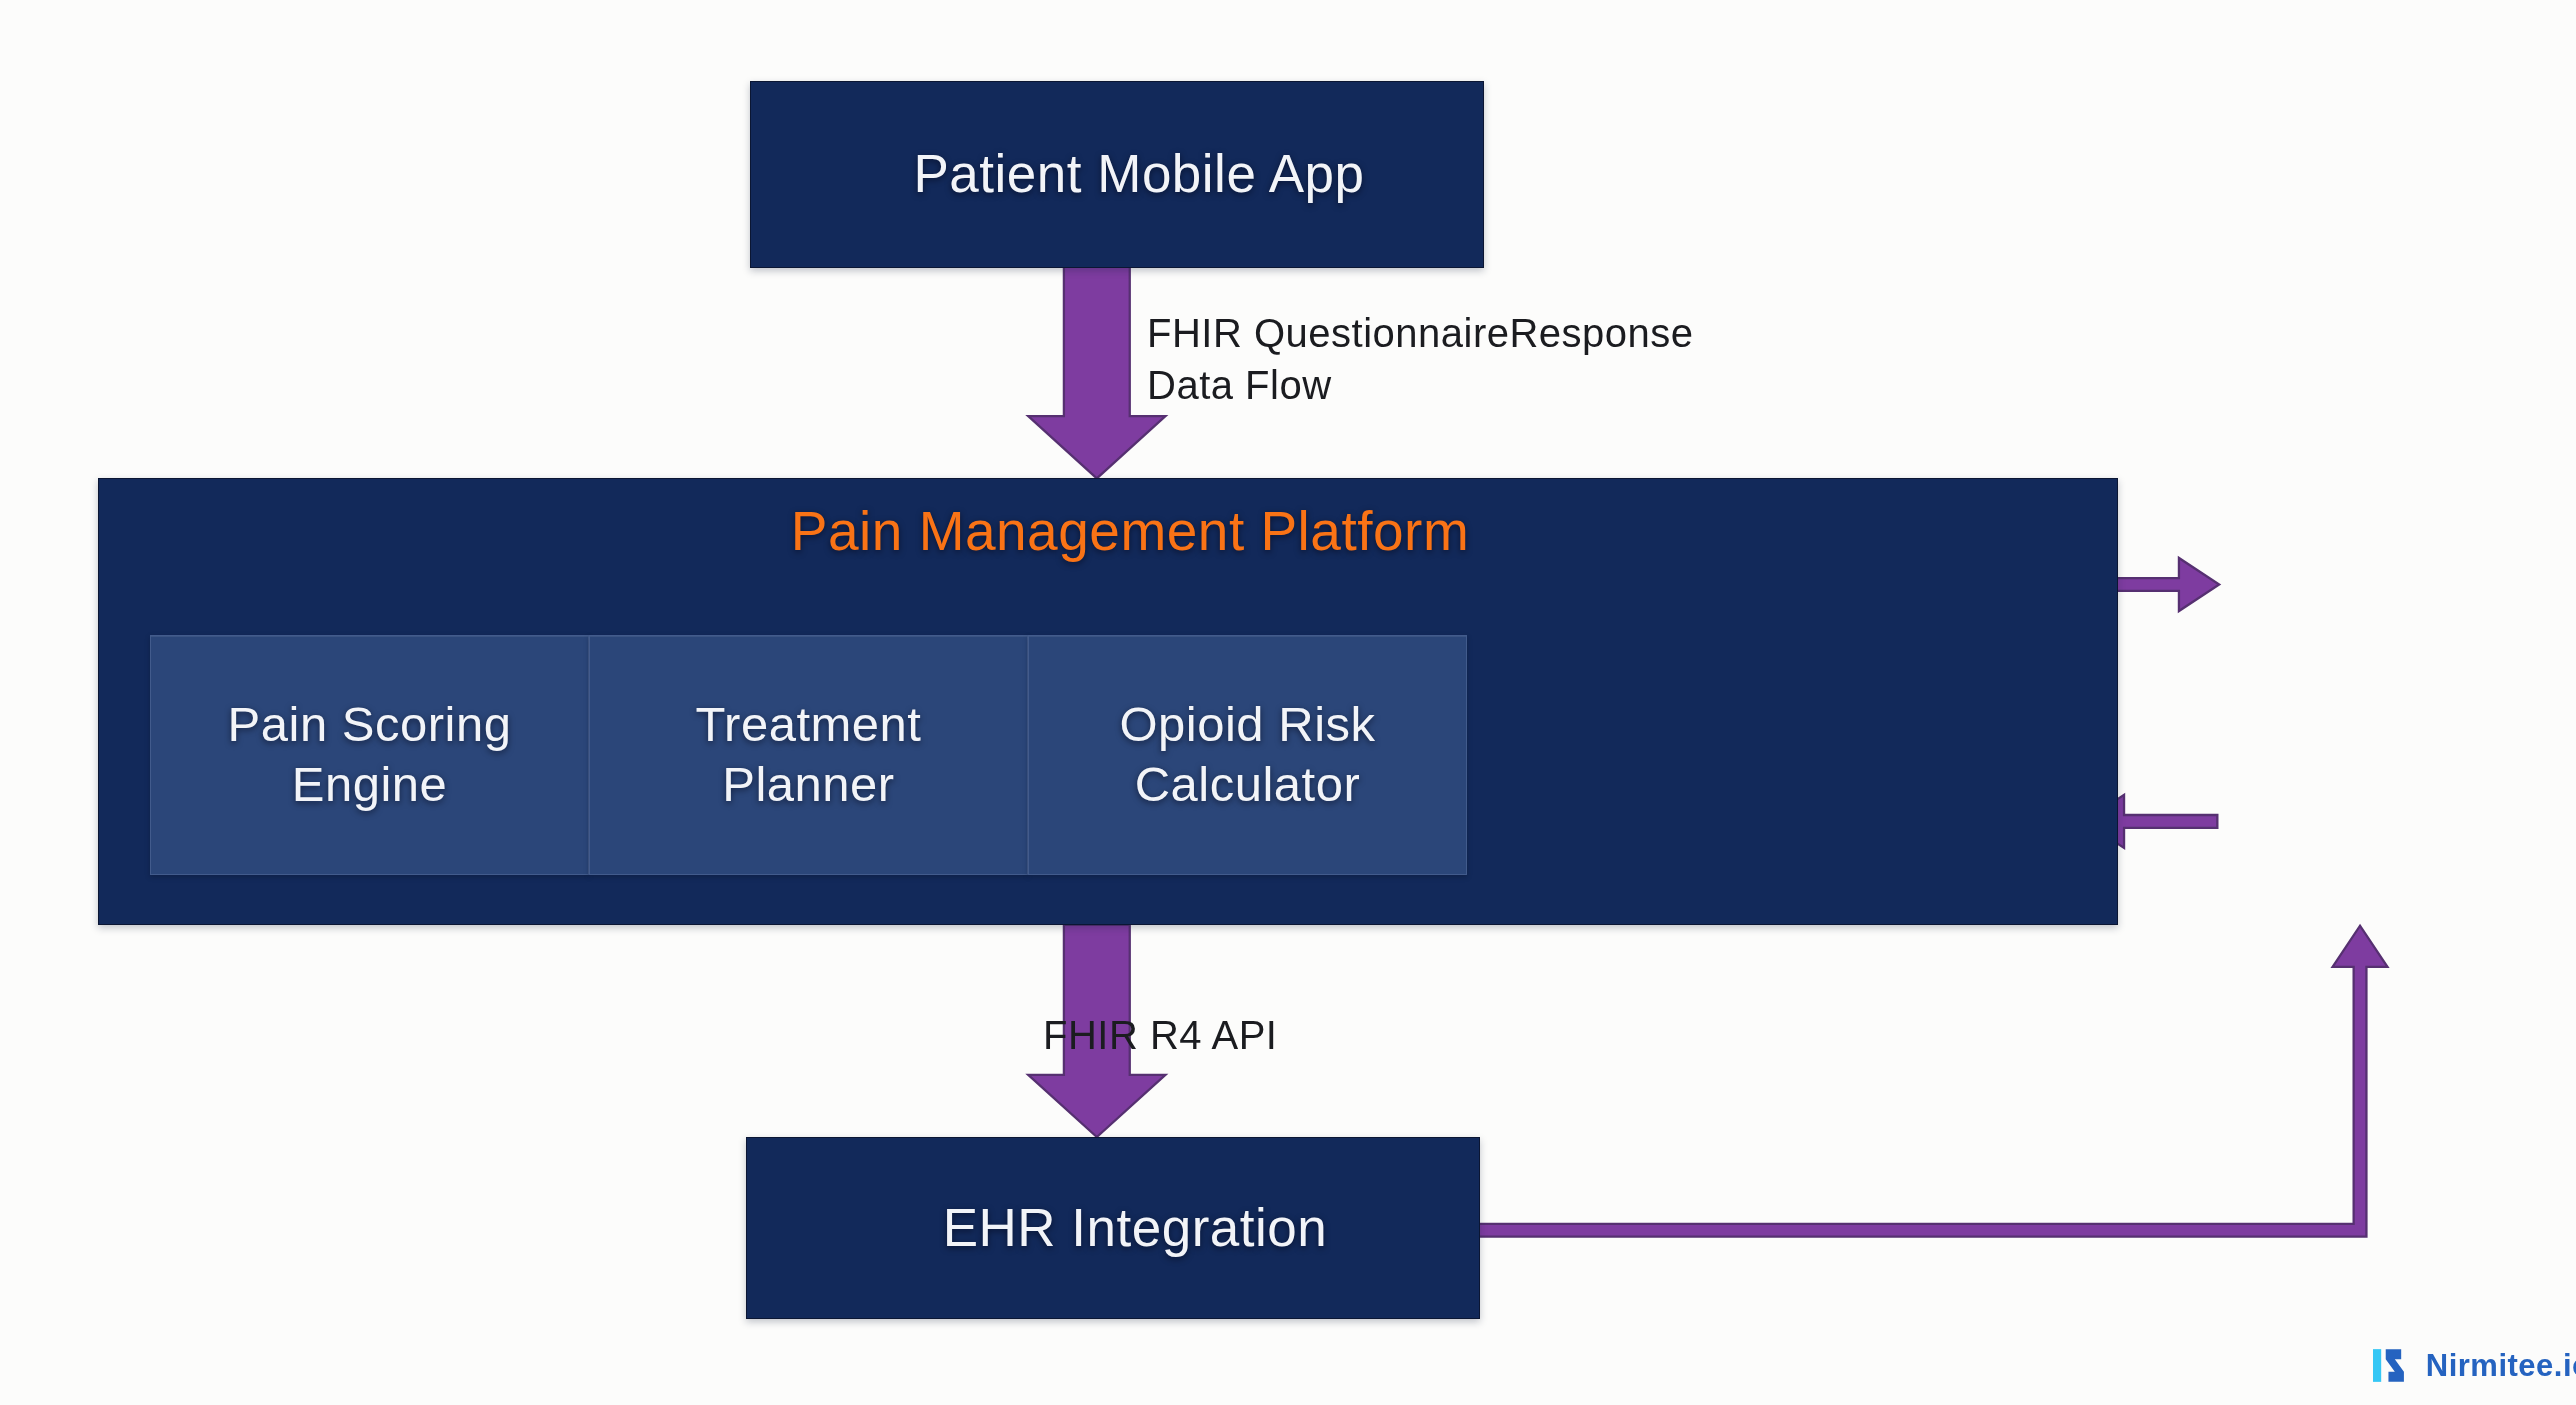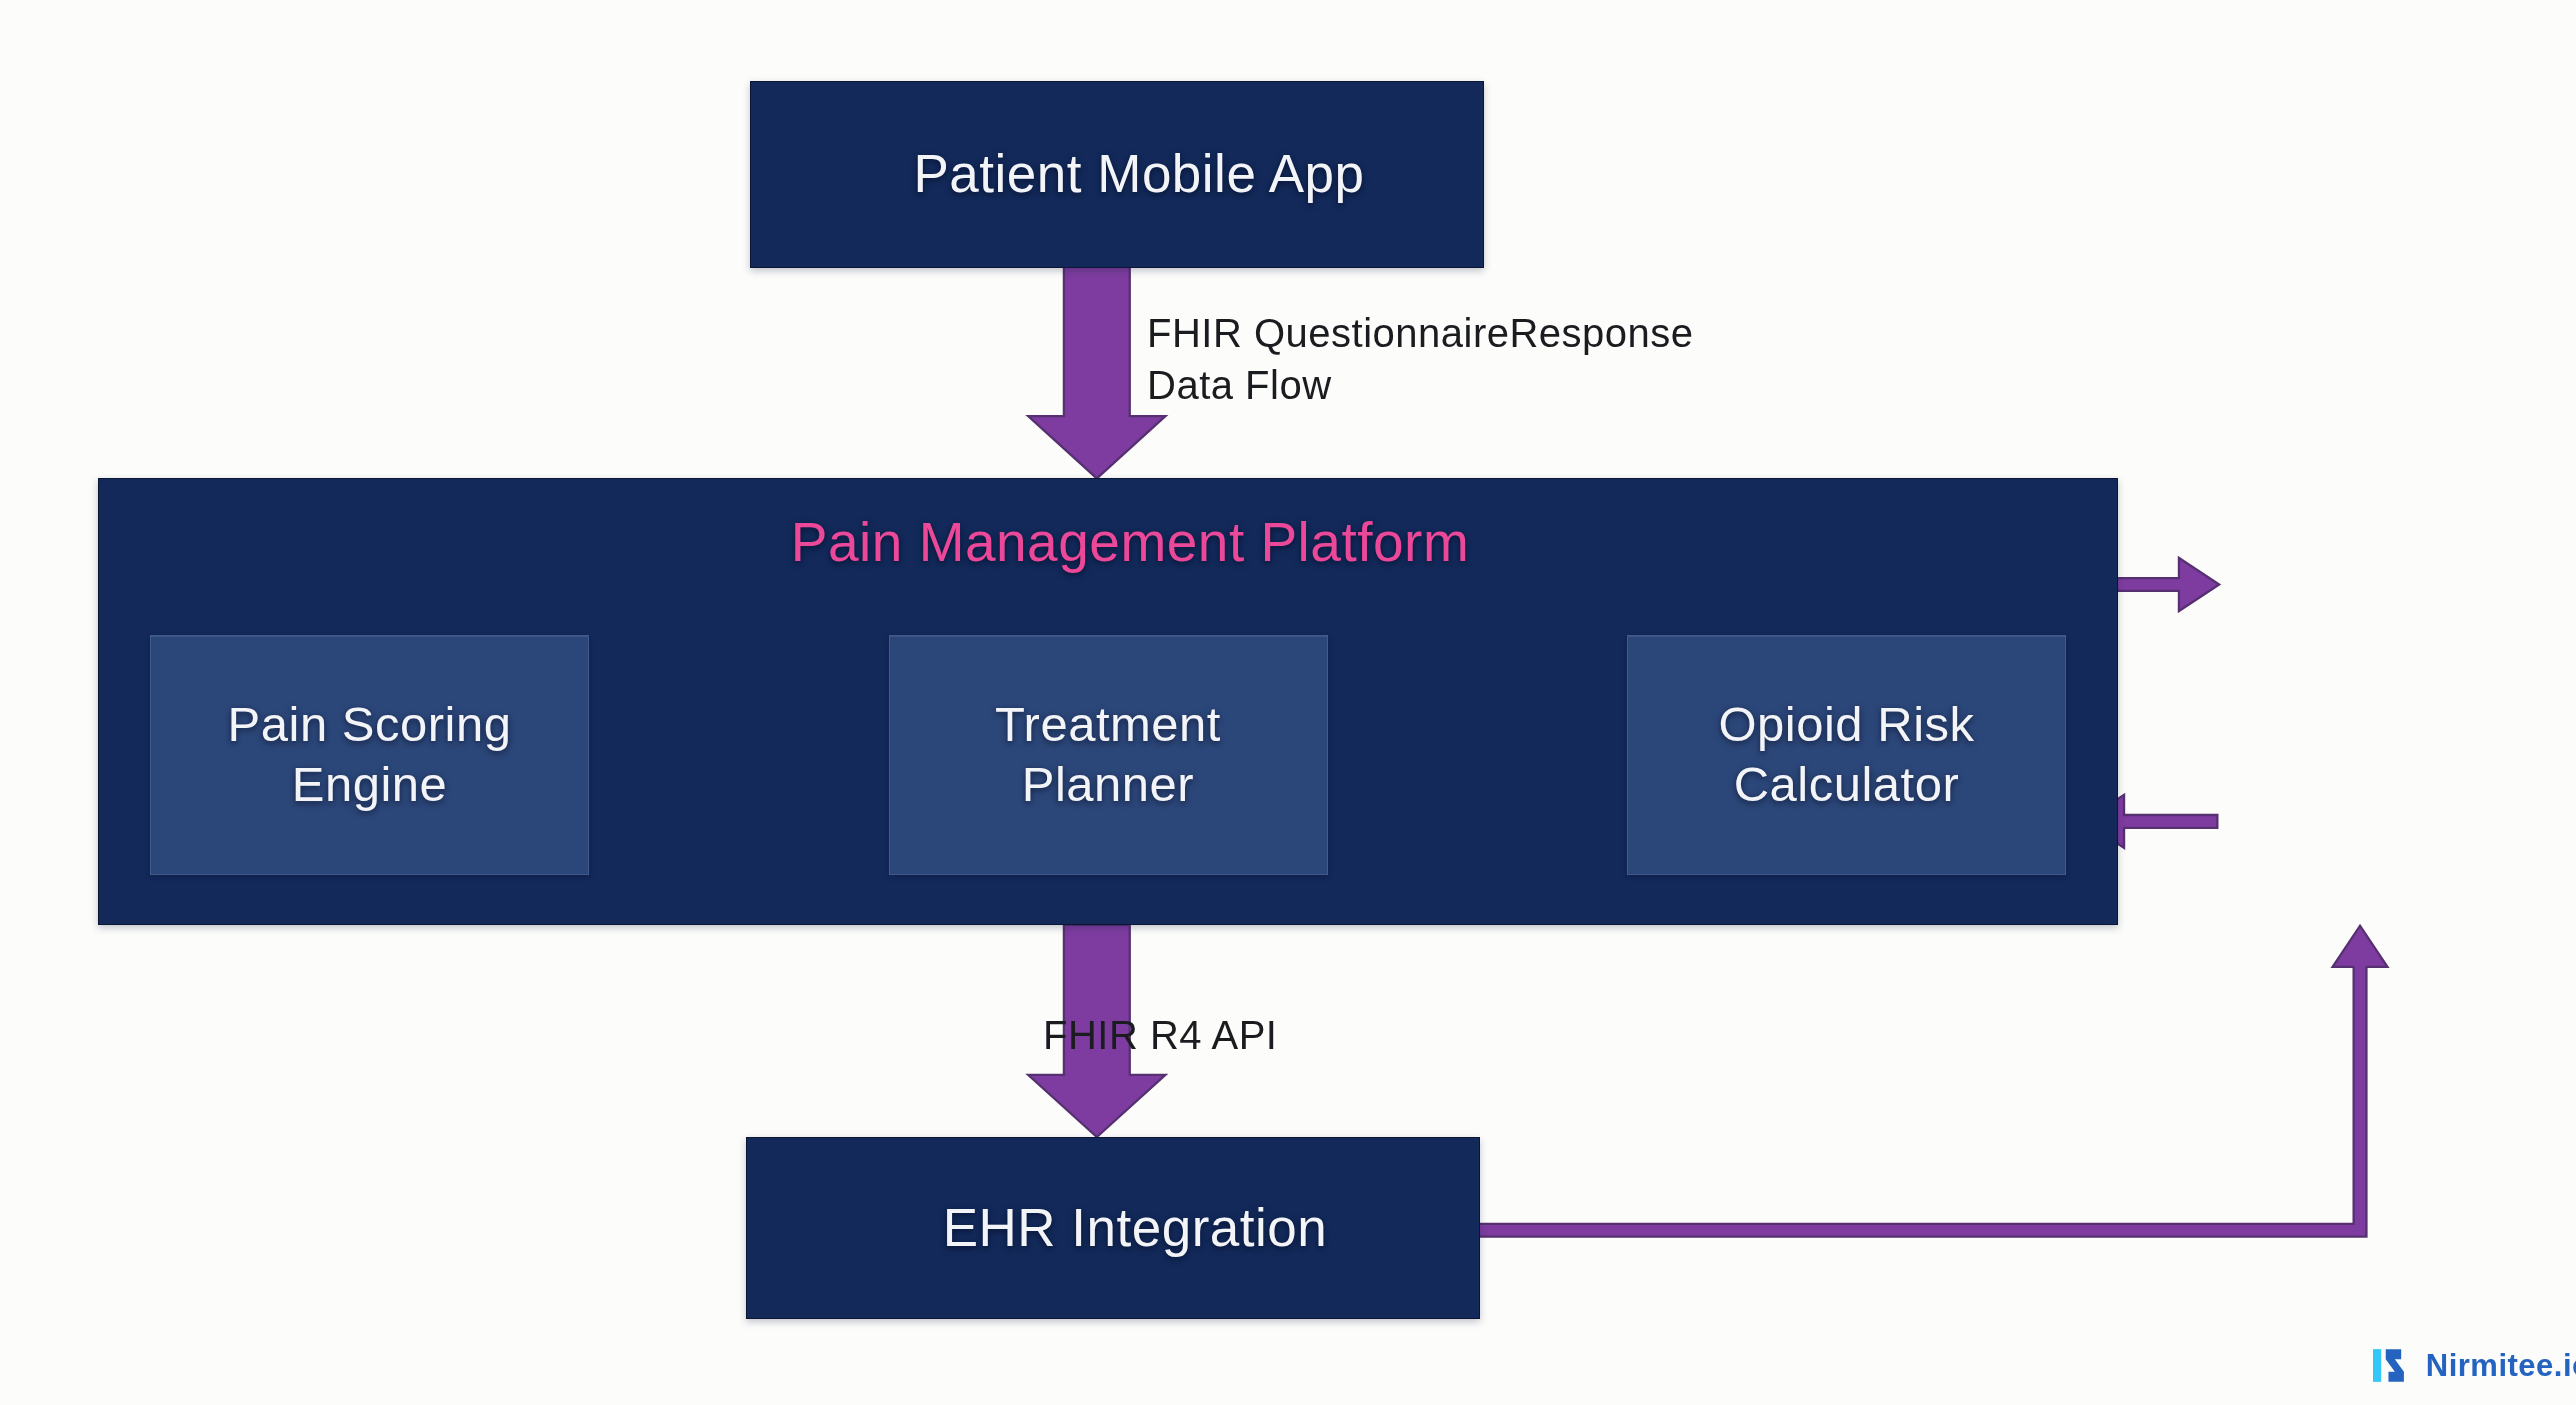--- a/index.html
+++ b/index.html
@@ -13,26 +13,26 @@
     background:#12295a;border:1.8px solid rgba(8,13,30,.65);
     box-shadow:0 2.7px 7.3px rgba(20,30,60,.25);
     color:#f2f4f8;text-align:center;
     text-shadow:0 1.8px 6.4px rgba(0,0,15,.55);
     padding-left:44px;
   }
   .node-label{white-space:pre-line;font-size:53px;line-height:1.22;font-weight:400;letter-spacing:0.5px;}
   .patient-box{left:750px;top:81px;width:688px;height:185px;}
   .platform-box{left:98px;top:478px;width:1974px;height:445px;display:block;}
   .platform-title{
-    margin-top:31px;text-align:center;font-size:55px;letter-spacing:0.5px;
-    color:#ec4899;text-shadow:0 1.8px 6.4px rgba(0,0,15,.55);
+    margin-top:20px;text-align:center;font-size:55px;letter-spacing:0.5px;
+    color:#f97316;text-shadow:0 1.8px 6.4px rgba(0,0,15,.55);
   }
   .modules-row{
     position:absolute;left:51px;right:51px;bottom:51px;height:238px;
-    display:flex;justify-content:space-between;
+    display:flex;justify-content:flex-start;
   }
   .module-box{
     width:437px;height:238px;display:flex;align-items:center;justify-content:center;
     background:#2b4679;border:0.9px solid rgba(170,190,225,.18);
     box-shadow:inset 0 0.9px 0 rgba(255,255,255,.08),0 1.8px 4.6px rgba(10,18,40,.35);
     text-align:center;
   }
   .module-box .node-label{font-size:49px;width:393px;}
   .ml-box{left:2217px;top:480px;width:283px;height:444px;}
   .ml-box .node-label{font-size:51px;}

